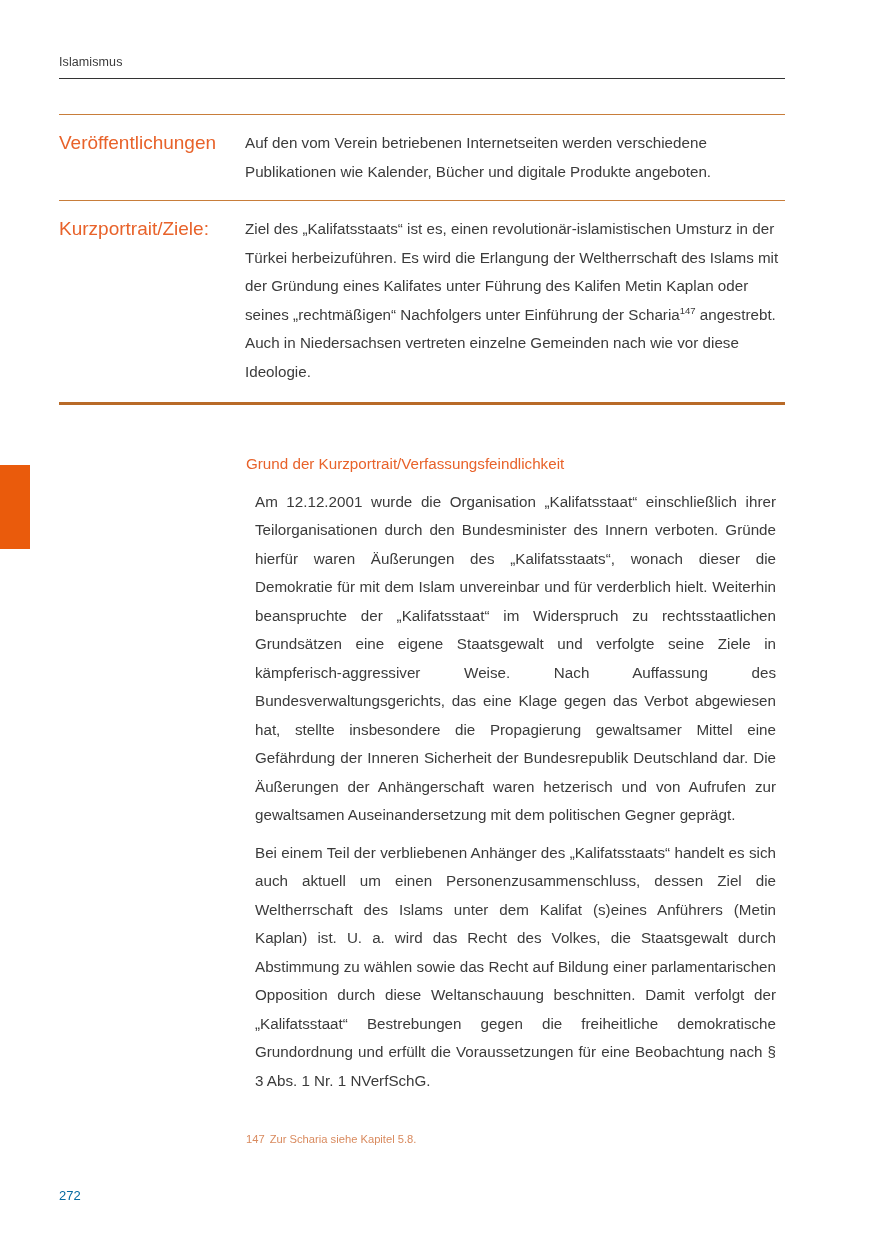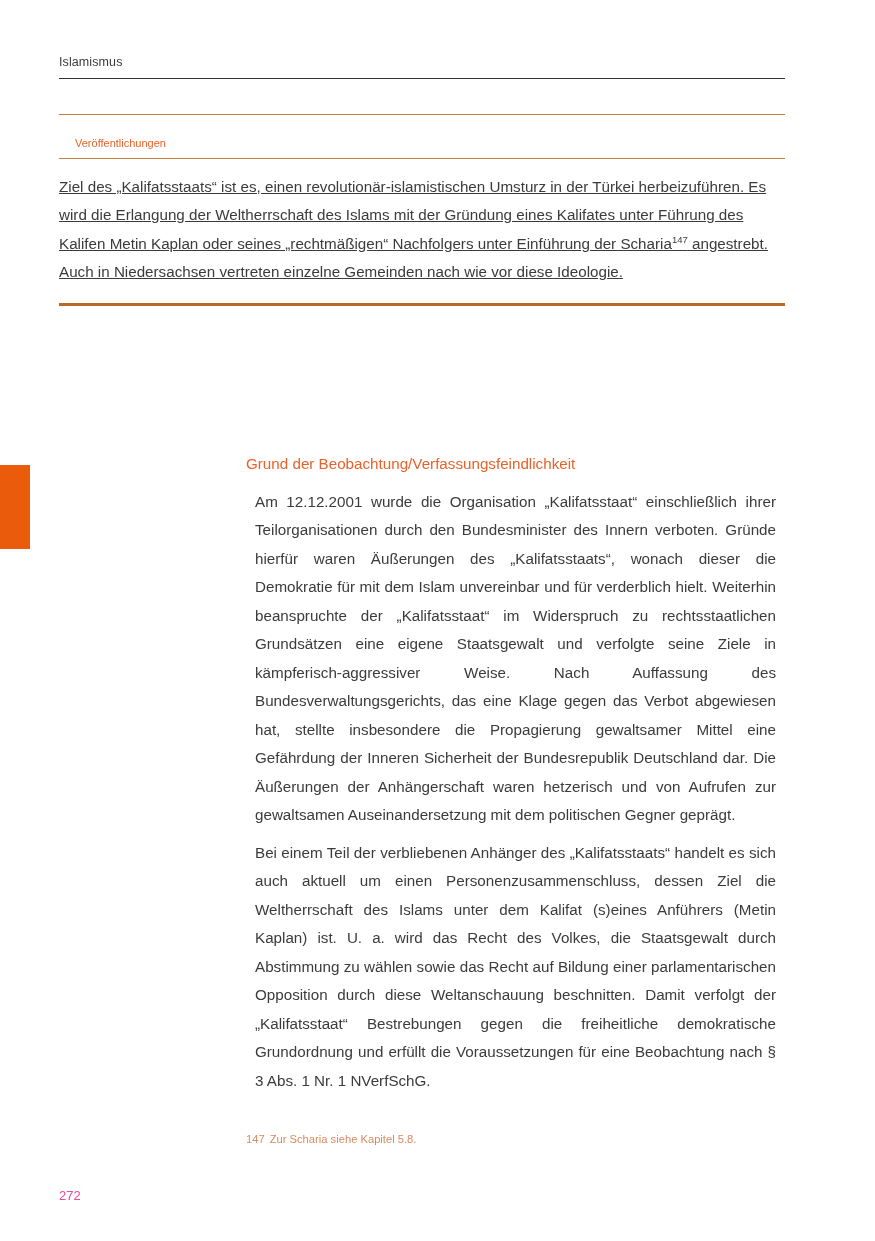--- a/index.html
+++ b/index.html
@@ -69,36 +69,34 @@
     background: #b86a28;
   }
   .info-row {
     display: flex;
     align-items: flex-start;
   }
   .info-label {
     width: 186px;
     flex: 0 0 186px;
     color: #e8622a;
-    font-size: 11px;
+    font-size: 19px;
     line-height: 28.5px;
     padding-top: 14px;
-    margin-left: 16px;
   }
   .info-value {
     flex: 1 1 auto;
     font-size: 15.2px;
     line-height: 28.5px;
     color: #3b3b3b;
     padding-top: 14px;
     padding-bottom: 14px;
   }
   .info-value.pad-bottom-lg {
     padding-bottom: 16px;
-    text-decoration: underline;
   }
 
   
   .body-section {
     position: absolute;
     left: 246px;
     top: 450px;
     width: 539px;
   }
   .section-heading {
@@ -130,21 +128,21 @@
   .footnote-num {
     margin-right: 5px;
   }
 
   
   .folio {
     position: absolute;
     left: 59px;
     top: 1188px;
     font-size: 13px;
-    color: #ec4899;
+    color: #0369a1;
   }
 
   sup.fn-ref {
     font-size: 9.5px;
     vertical-align: super;
     line-height: 0;
   }
 </style>
 </head>
 <body>
@@ -155,34 +153,36 @@
 
   <div class="running-head">Islamismus</div>
   <div class="running-head-rule"></div>
 
   <div class="info-table">
 
     <div class="rule-thin"></div>
 
     <div class="info-row">
       <div class="info-label">Veröffentlichungen</div>
+      <div class="info-value">Auf den vom Verein betriebenen Internetseiten werden verschiedene Publikationen wie Kalender, Bücher und digitale Produkte angeboten.</div>
     </div>
 
     <div class="rule-thin"></div>
 
     <div class="info-row">
+      <div class="info-label">Kurzportrait/Ziele:</div>
       <div class="info-value pad-bottom-lg"><span>Ziel des „Kalifatsstaats“ ist es, einen revolutionär-islamistischen Umsturz in der Türkei herbeizuführen. Es wird die Erlangung der Weltherrschaft des Islams mit der Gründung eines Kalifates unter Führung des Kalifen Metin Kaplan oder seines „rechtmäßigen“ Nachfolgers unter Einführung der Scharia</span><sup class="fn-ref">147</sup><span> angestrebt. Auch in Niedersachsen vertreten einzelne Gemeinden nach wie vor diese Ideologie.</span></div>
     </div>
 
     <div class="rule-thick"></div>
 
   </div>
 
   <div class="body-section">
-    <div class="section-heading">Grund der Beobachtung/Verfassungsfeindlichkeit</div>
+    <div class="section-heading">Grund der Kurzportrait/Verfassungsfeindlichkeit</div>
     <p class="body-par">Am 12.12.2001 wurde die Organisation „Kalifatsstaat“ einschließlich ihrer Teilorganisationen durch den Bundesminister des Innern verboten. Gründe hierfür waren Äußerungen des „Kalifatsstaats“, wonach dieser die Demokratie für mit dem Islam unvereinbar und für verderblich hielt. Weiterhin beanspruchte der „Kalifatsstaat“ im Widerspruch zu rechtsstaatlichen Grundsätzen eine eigene Staatsgewalt und verfolgte seine Ziele in kämpferisch-aggressiver Weise. Nach Auffassung des Bundesverwaltungsgerichts, das eine Klage gegen das Verbot abgewiesen hat, stellte insbesondere die Propagierung gewaltsamer Mittel eine Gefährdung der Inneren Sicherheit der Bundesrepublik Deutschland dar. Die Äußerungen der Anhängerschaft waren hetzerisch und von Aufrufen zur gewaltsamen Auseinandersetzung mit dem politischen Gegner geprägt.</p>
     <p class="body-par">Bei einem Teil der verbliebenen Anhänger des „Kalifatsstaats“ handelt es sich auch aktuell um einen Personenzusammenschluss, dessen Ziel die Weltherrschaft des Islams unter dem Kalifat (s)eines Anführers (Metin Kaplan) ist. U. a. wird das Recht des Volkes, die Staatsgewalt durch Abstimmung zu wählen sowie das Recht auf Bildung einer parlamentarischen Opposition durch diese Weltanschauung beschnitten. Damit verfolgt der „Kalifatsstaat“ Bestrebungen gegen die freiheitliche demokratische Grundordnung und erfüllt die Voraussetzungen für eine Beobachtung nach § 3 Abs. 1 Nr. 1 NVerfSchG.</p>
   </div>
 
   <div class="footnote"><span class="footnote-num">147</span><span>Zur Scharia siehe Kapitel 5.8.</span></div>
 
   <div class="folio">272</div>
 
 </div>
 

